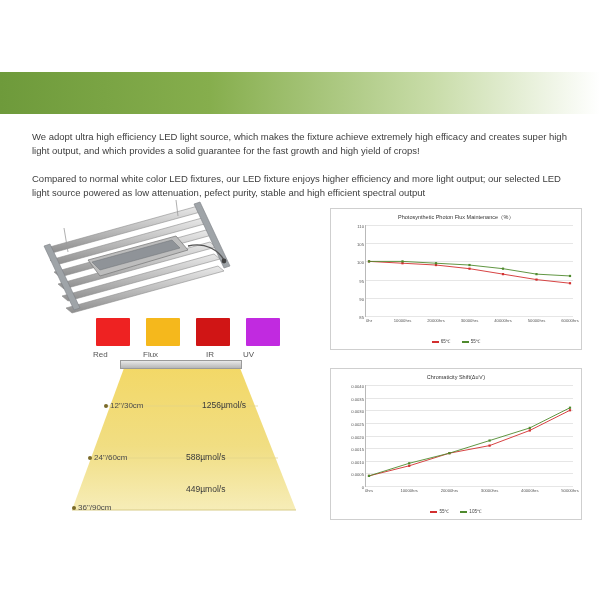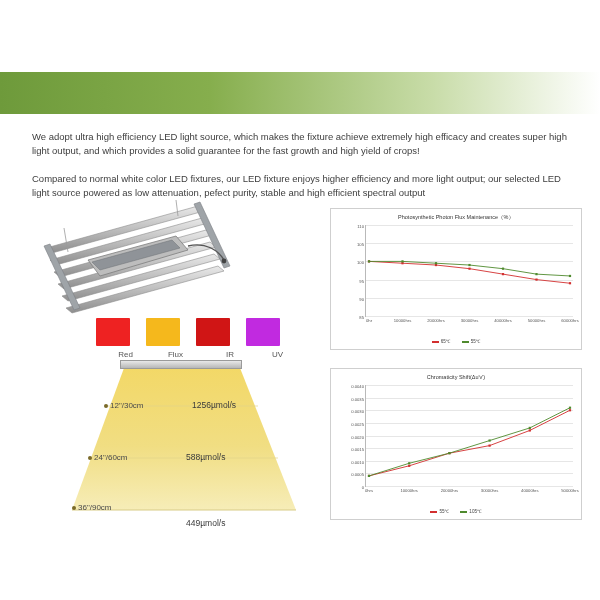--- a/index.html
+++ b/index.html
@@ -75,21 +75,21 @@
     position: absolute;
     top: 0;
     width: 34px;
     height: 28px;
     border-radius: 1px;
   }
   .swatch-label {
     position: absolute;
     top: 32px;
     width: 40px;
-    text-align: right;
+    text-align: left;
     font-size: 8px;
     color: #555;
   }
 
   
   .cone-wrap {
     position: absolute;
     left: 58px;
     top: 360px;
     width: 268px;
@@ -234,21 +234,21 @@
   </div>
 
   <div class="swatches">
     <div class="swatch" style="left: 0px; background: rgb(238, 34, 34);"></div>
     <div class="swatch" style="left: 50px; background: rgb(245, 184, 28);"></div>
     <div class="swatch" style="left: 100px; background: rgb(208, 21, 21);"></div>
     <div class="swatch" style="left: 150px; background: rgb(193, 42, 224);"></div>
 
     <div class="swatch-label" style="left:-3px">Red</div>
     <div class="swatch-label" style="left:47px">Flux</div>
-    <div class="swatch-label" style="left:98px">IR</div>
+    <div class="swatch-label" style="left:110px">IR</div>
     <div class="swatch-label" style="left:147px">UV</div>
   </div>
 
   <div class="cone-wrap">
     <svg width="268" height="160" viewBox="0 0 268 160">
       <defs>
         <linearGradient id="coneGrad" x1="0" y1="0" x2="0" y2="1">
           <stop offset="0%" stop-color="#f2d65f"></stop>
           <stop offset="55%" stop-color="#f0dc7c"></stop>
           <stop offset="100%" stop-color="#f6ecb4"></stop>
@@ -259,27 +259,27 @@
 
       <line x1="48" y1="46" x2="200" y2="46" stroke="#e2d489" stroke-width="0.7"></line>
       <line x1="32" y1="98" x2="220" y2="98" stroke="#e2d489" stroke-width="0.7"></line>
       <circle cx="48" cy="46" r="2" fill="#7a6a2a"></circle>
       <circle cx="32" cy="98" r="2" fill="#7a6a2a"></circle>
       <circle cx="16" cy="148" r="2" fill="#7a6a2a"></circle>
     </svg>
     <div class="bar-fixture"></div>
 
     <div class="cone-row-label" style="left:52px; top:41px;">12"/30cm</div>
-    <div class="cone-value" style="left:134px; top:40px;">1256µmol/s</div>
+    <div class="cone-value" style="left:144px; top:40px;">1256µmol/s</div>
 
     <div class="cone-row-label" style="left:36px; top:93px;">24"/60cm</div>
     <div class="cone-value" style="left:128px; top:92px;">588µmol/s</div>
 
     <div class="cone-row-label" style="left:20px; top:143px;">36"/90cm</div>
-    <div class="cone-value" style="left:128px; top:158px;text-align:center;">449µmol/s</div>
+    <div class="cone-value" style="left:128px; top:124px;text-align:center;">449µmol/s</div>
   </div>
 
   <div class="chart-panel chart1">
     <div class="chart-title">Photosynthetic Photon Flux Maintenance（%）</div>
     <div class="plot" id="plot1">
         <div class="gridline" style="top: 0px;">
           <span class="ytick">110</span>
         </div>
         <div class="gridline" style="top: 18.2px;">
           <span class="ytick">105</span>

